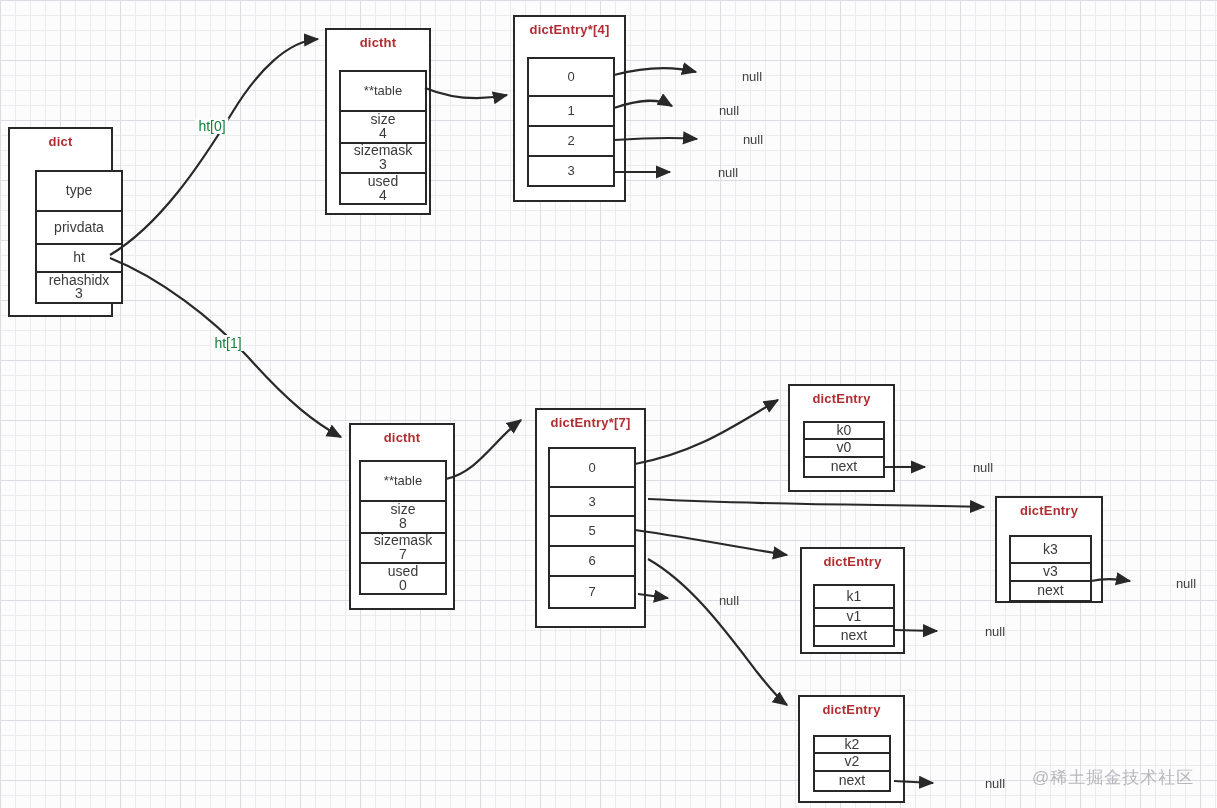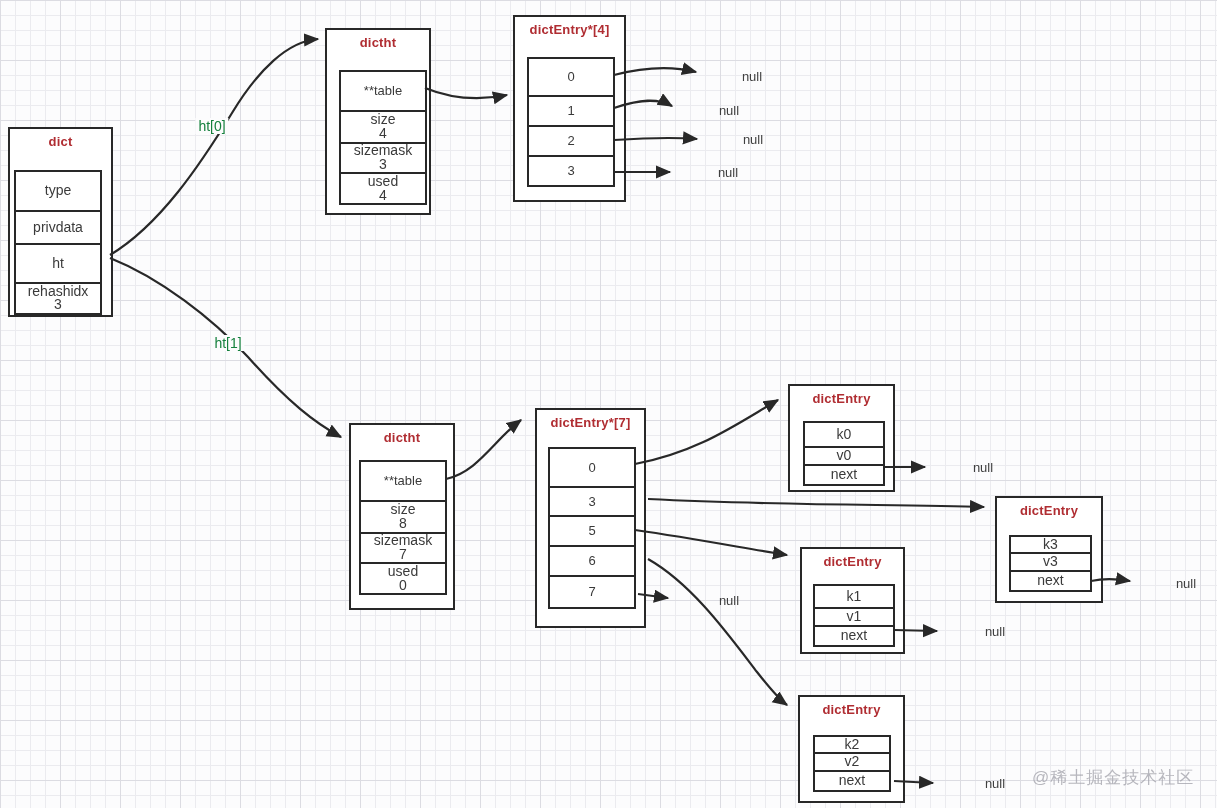--- a/index.html
+++ b/index.html
@@ -45,28 +45,28 @@
     letter-spacing:1px;white-space:nowrap;
   }
 </style>
 </head>
 <body>
 
 <div id="canvas">
 
   <div class="box" style="left:8px;top:127px;width:105px;height:190px">
     <div class="box-title">dict</div>
-    <div class="tbl" style="left:4px;top:41px;width:88px">
+    <div class="tbl" style="left:25px;top:41px;width:88px">
       <div class="row" style="height:42px">
           <span>type</span>
         </div>
       <div class="row" style="height:35.4px">
           <span>privdata</span>
         </div>
-      <div class="row" style="height:41px">
+      <div class="row" style="height:30px">
           <span>ht</span>
         </div>
       <div class="row" style="height:33.4px">
         <span>rehashidx</span>
         <span>3</span>
       </div>
     </div>
   </div>
 
   <div class="box" style="left:325px;top:28px;width:106px;height:187px">
@@ -146,36 +146,36 @@
         </div>
       <div class="row cell" style="height:34.4px">
           <span style="font-size:13px">7</span>
         </div>
     </div>
   </div>
 
   <div class="box" style="left:788px;top:384px;width:107px;height:108px">
     <div class="box-title">dictEntry</div>
     <div class="tbl" style="left:13px;top:35px;width:82px">
-      <div class="row" style="height:27px">
+      <div class="row" style="height:19px">
           <span>k0</span>
         </div>
       <div class="row" style="height:21px">
           <span>v0</span>
         </div>
       <div class="row" style="height:21.4px">
           <span>next</span>
         </div>
     </div>
   </div>
 
   <div class="box" style="left:995px;top:496px;width:108px;height:107px">
     <div class="box-title">dictEntry</div>
     <div class="tbl" style="left:12px;top:37px;width:83px">
-      <div class="row" style="height:19px">
+      <div class="row" style="height:29px">
           <span>k3</span>
         </div>
       <div class="row" style="height:21px">
           <span>v3</span>
         </div>
       <div class="row" style="height:21.4px">
           <span>next</span>
         </div>
     </div>
   </div>

